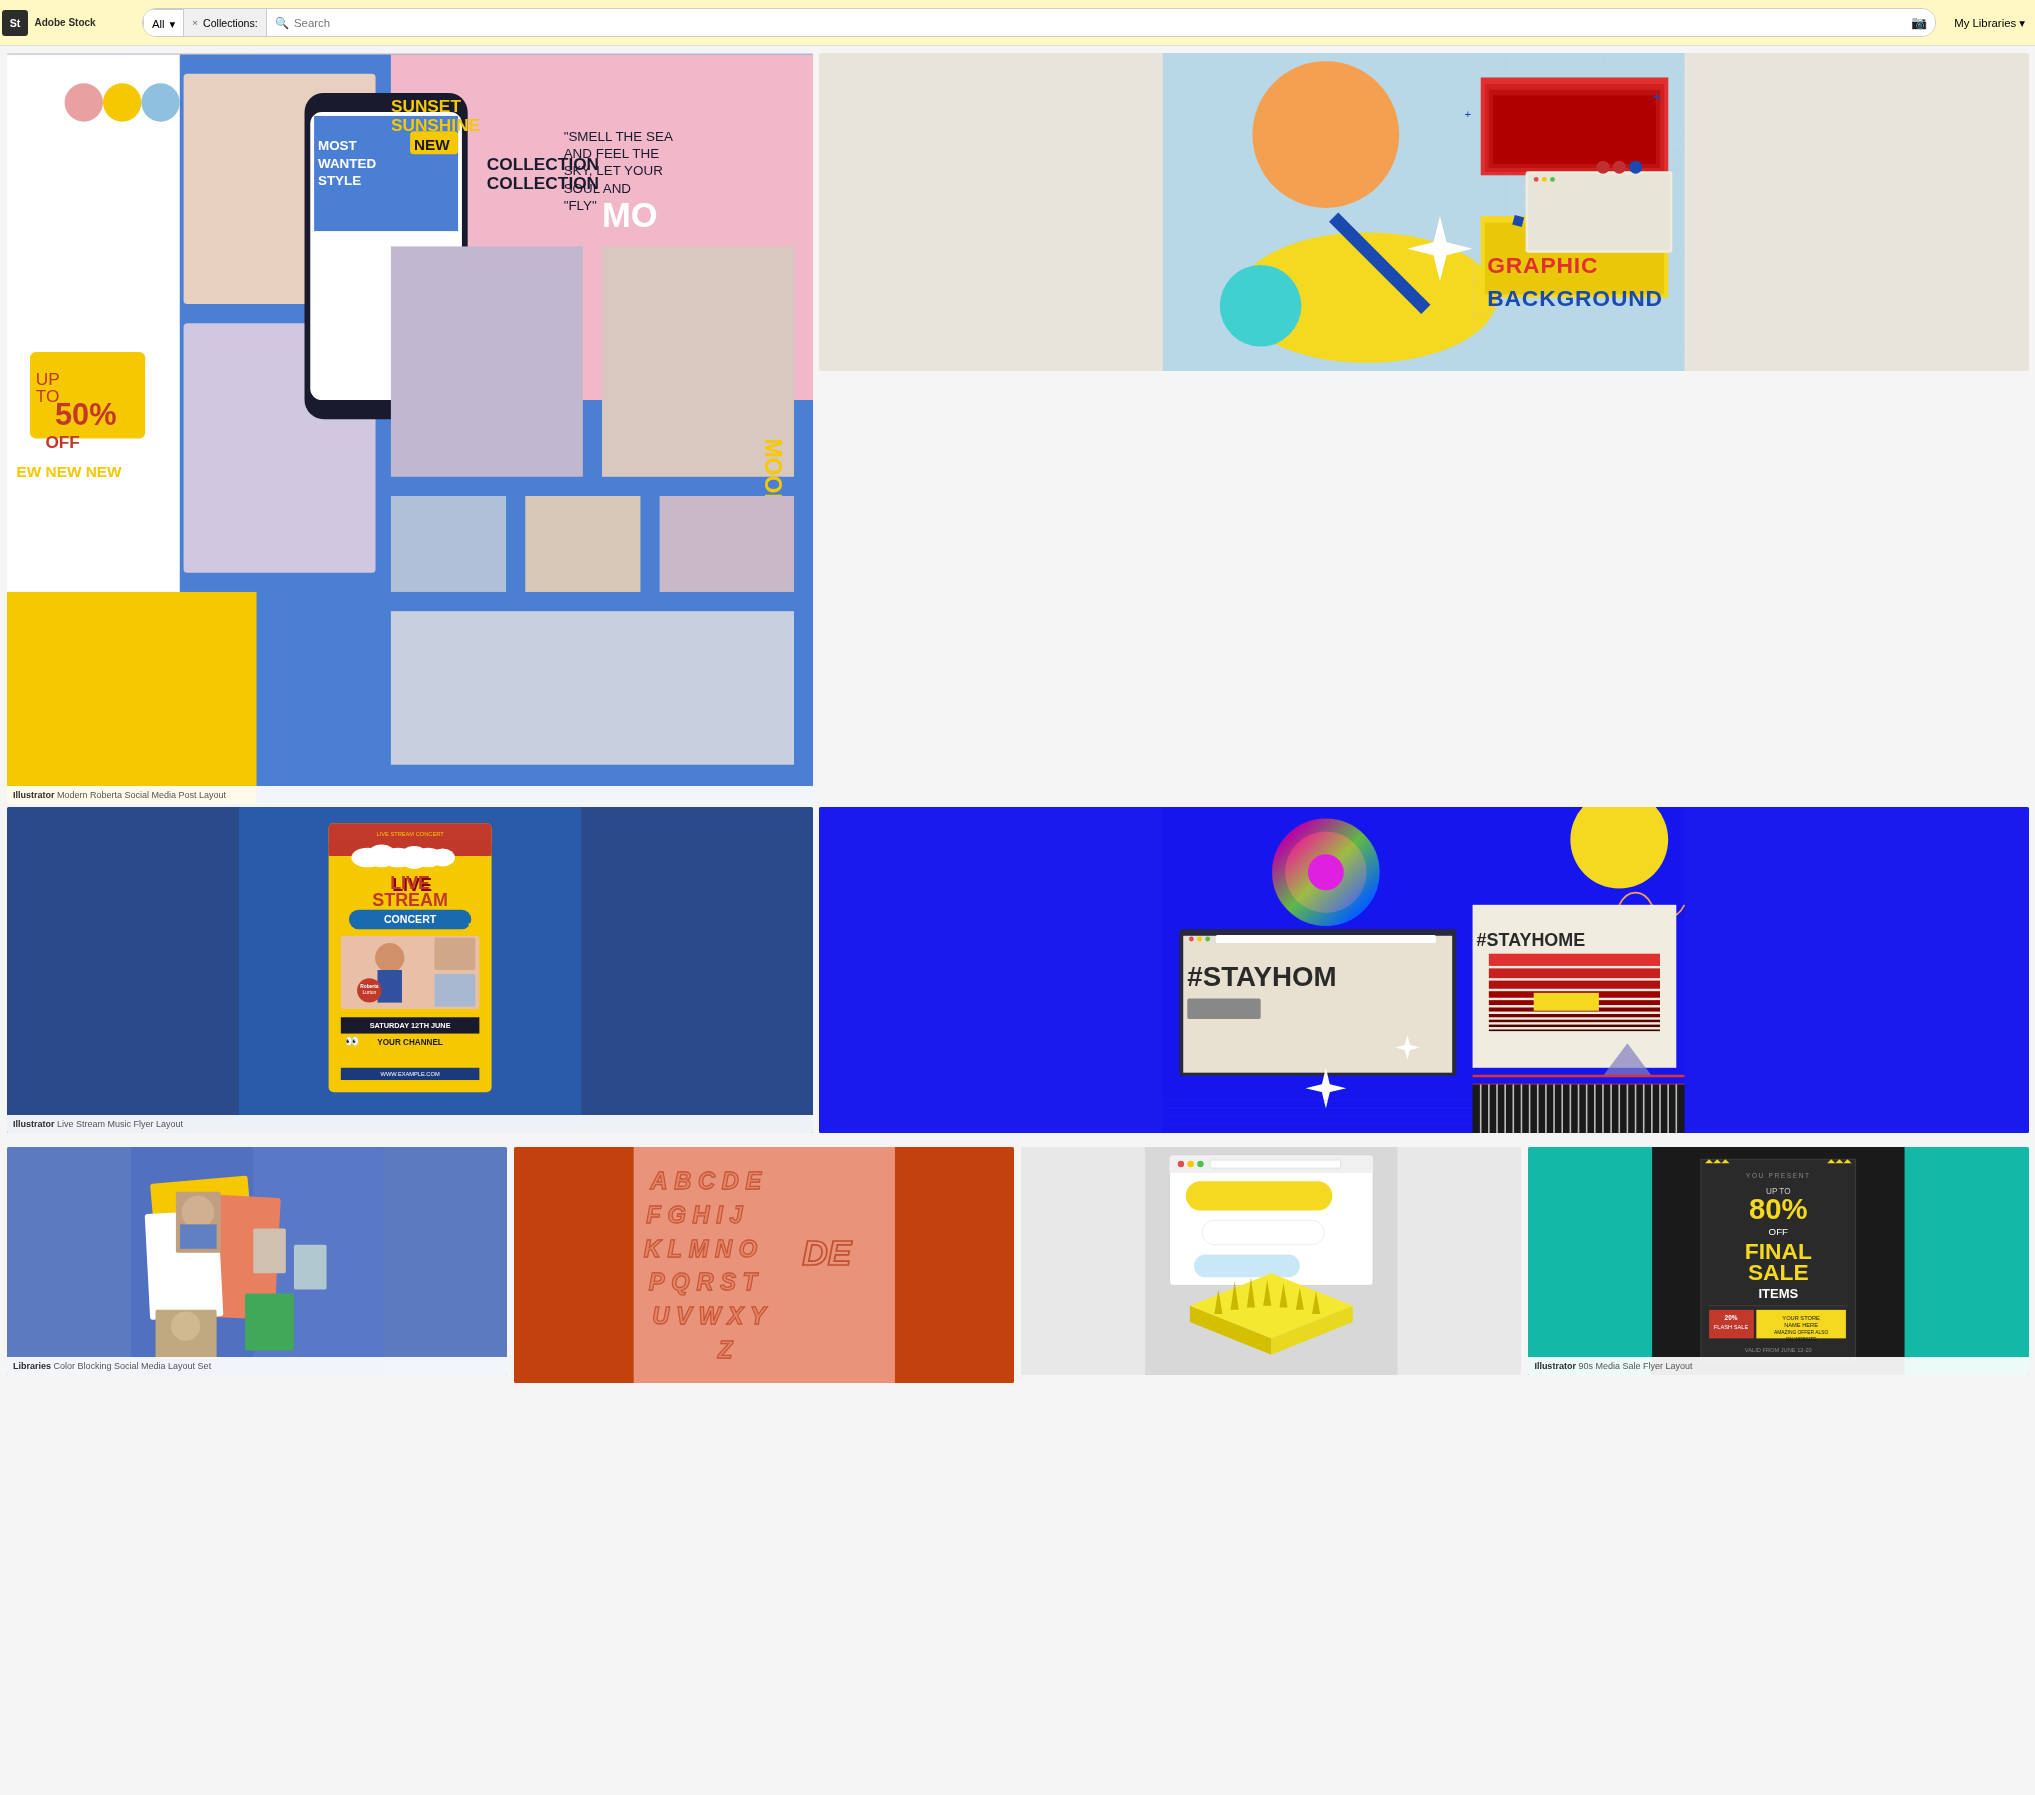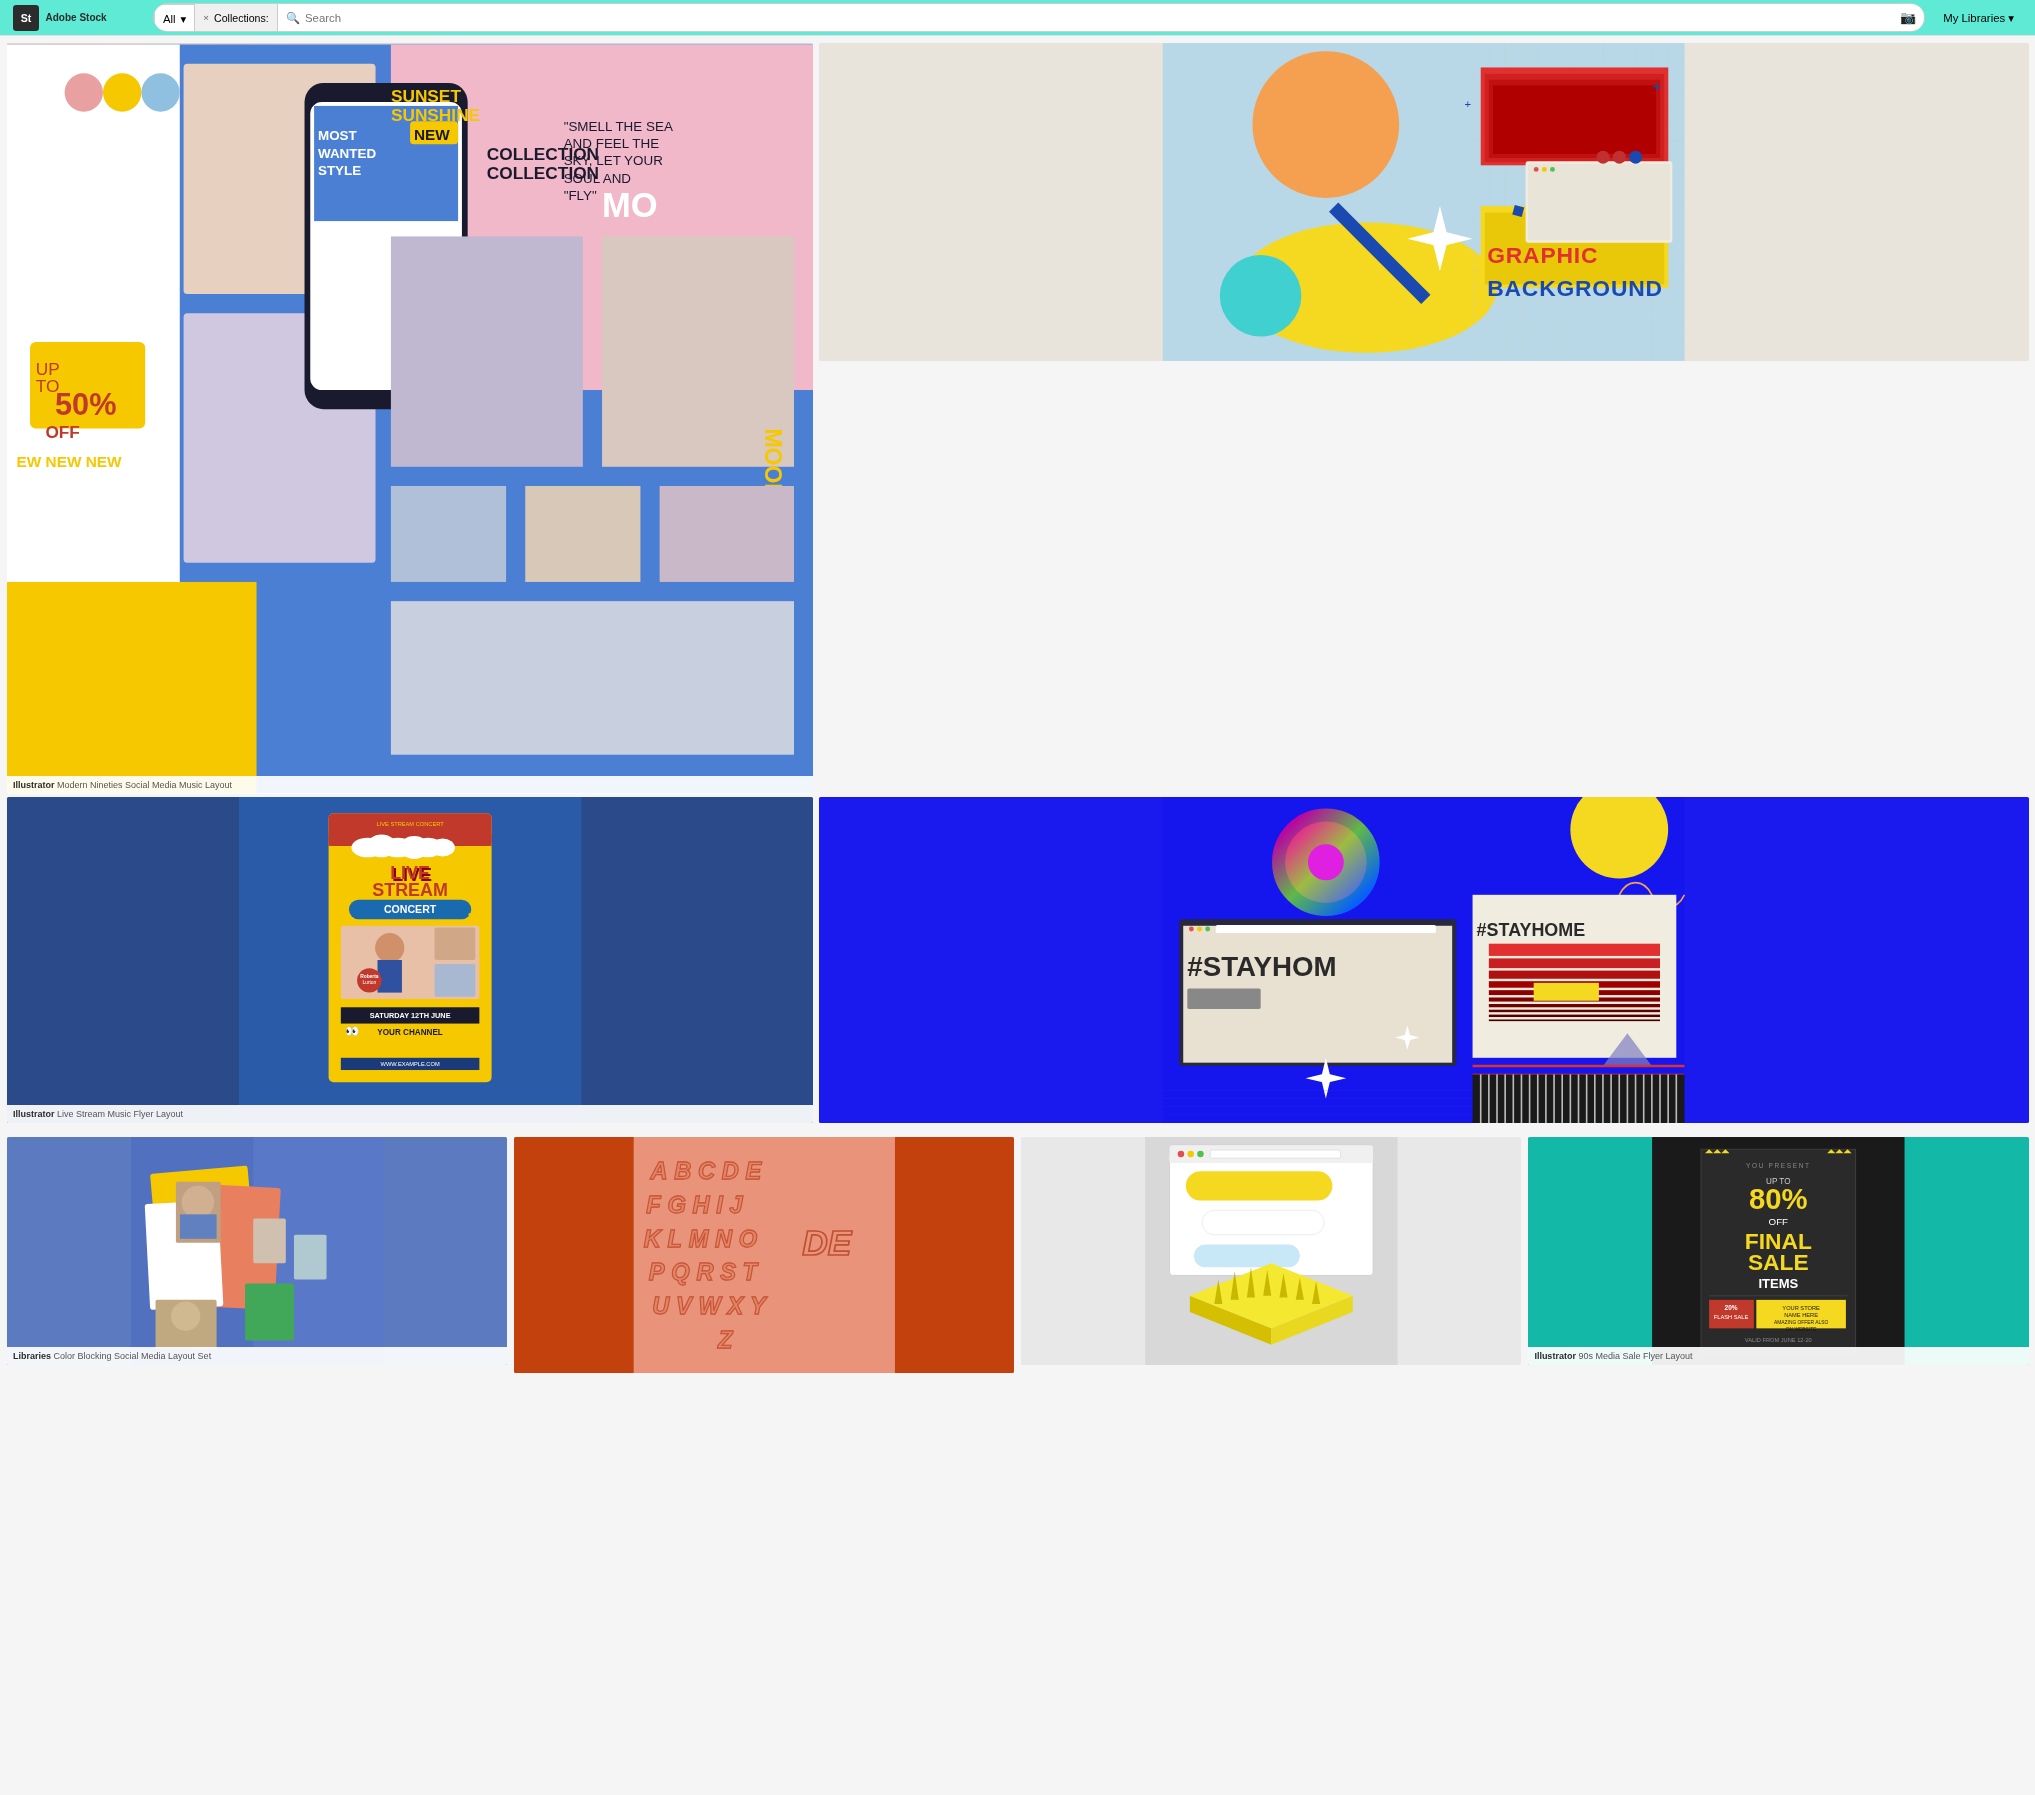--- a/index.html
+++ b/index.html
@@ -2,24 +2,24 @@
 <html style="font-size:13px"><head>
   <meta charset="utf-8">
   <style>
     * { box-sizing: border-box; margin: 0; padding: 0; }
     body { font-family: Arial, sans-serif; background: #f5f5f5; }
 
     
     .header {
       display: flex;
       align-items: center;
-      background: #5eead4;
+      background: #fef9c3;
       border-bottom: 0.8px solid #e0e0e0;
-      padding: 0 13px;
-      height: 36px;
+      padding: 0 2px;
+      height: 46px;
       gap: 9.8px;
     }
     .logo-area {
       display: flex;
       align-items: center;
       gap: 6.5px;
       min-width: 130px;
     }
     .logo-icon {
       width: 26px;
@@ -319,21 +319,21 @@
 
           <rect x="200" y="230" width="60" height="50" fill="#b0c0d8"></rect>
           <rect x="270" y="230" width="60" height="50" fill="#d8c8b8"></rect>
           <rect x="340" y="230" width="70" height="50" fill="#c8b8c8"></rect>
 
           <rect x="200" y="290" width="210" height="80" fill="#c8d0e0"></rect>
         </svg>
       </div>
       <div class="tile-label">
         <span class="app-name">Illustrator</span>
-        <span class="desc"> Modern Nineties Social Media Music Layout</span>
+        <span class="desc"> Modern Roberta Social Media Post Layout</span>
       </div>
     </div>
 
     <div class="tile tile-graphic">
       <div class="tile-content">
         <svg class="geo-shapes" viewBox="0 0 640 390" xmlns="http://www.w3.org/2000/svg">
 
           <rect width="640" height="390" fill="#b8d8e8"></rect>
 
           <circle cx="200" cy="100" r="90" fill="#f5a050"></circle>

